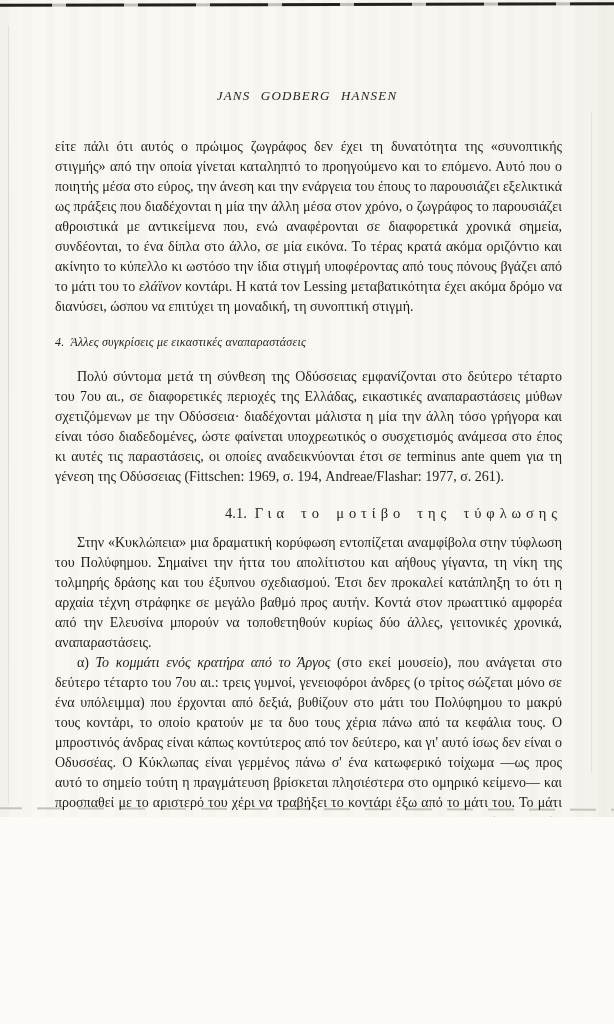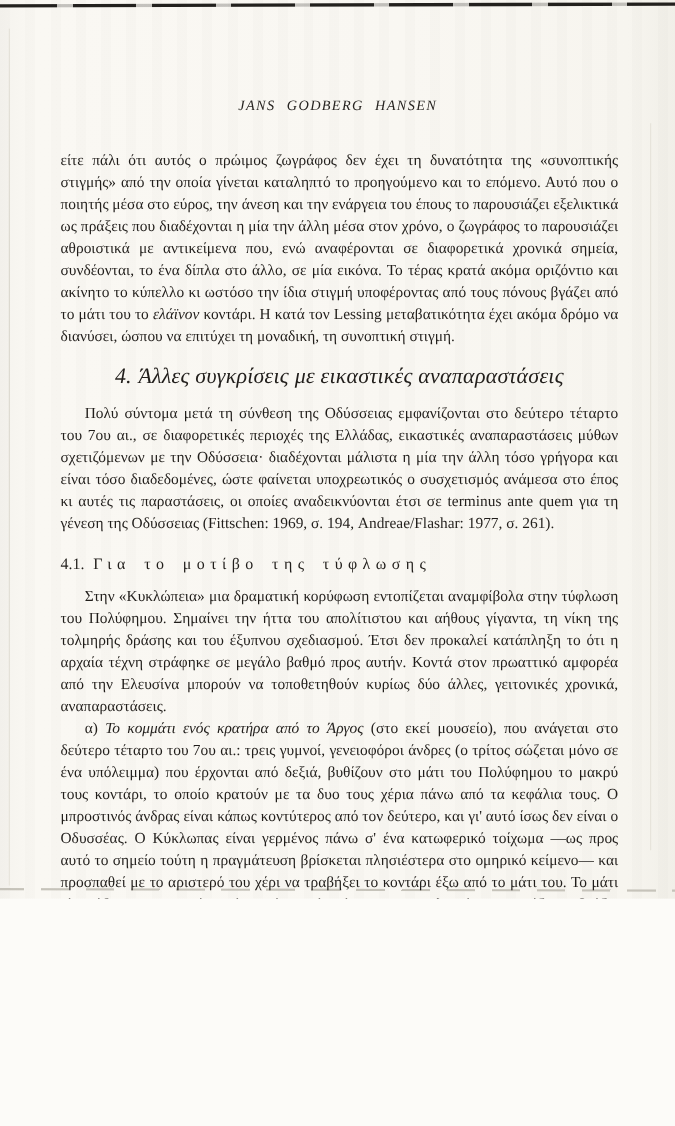--- a/index.html
+++ b/index.html
@@ -66,32 +66,32 @@
     top: 137px; left: 55px;
     width: 507px;
     font-size: 14px;
     line-height: 20px;
     text-align: justify;
   }
   .para { margin: 0; }
   .para.indent { text-indent: 22px; }
   .section-heading {
     margin: 15px 0 15px;
-    font-size: 20px;
+    font-size: 12px;
     font-weight: normal;
     font-style: italic;
-    text-align: center;
+    text-align: left;
     letter-spacing: 0.2px;
   }
   .section-heading .h-num { margin-right: 6px; }
   .sub-heading {
     margin: 16px 0 10px;
     font-size: 14.5px;
     font-weight: normal;
-    text-align: left;
+    text-align: right;
   }
   .sub-heading .h-num { margin-right: 8px; }
   .sub-heading .spaced {
     letter-spacing: 0.34em;
     word-spacing: 0.25em;
   }
   .page-number {
     position: absolute;
     top: 888px; left: 55px;
     font-style: italic;

